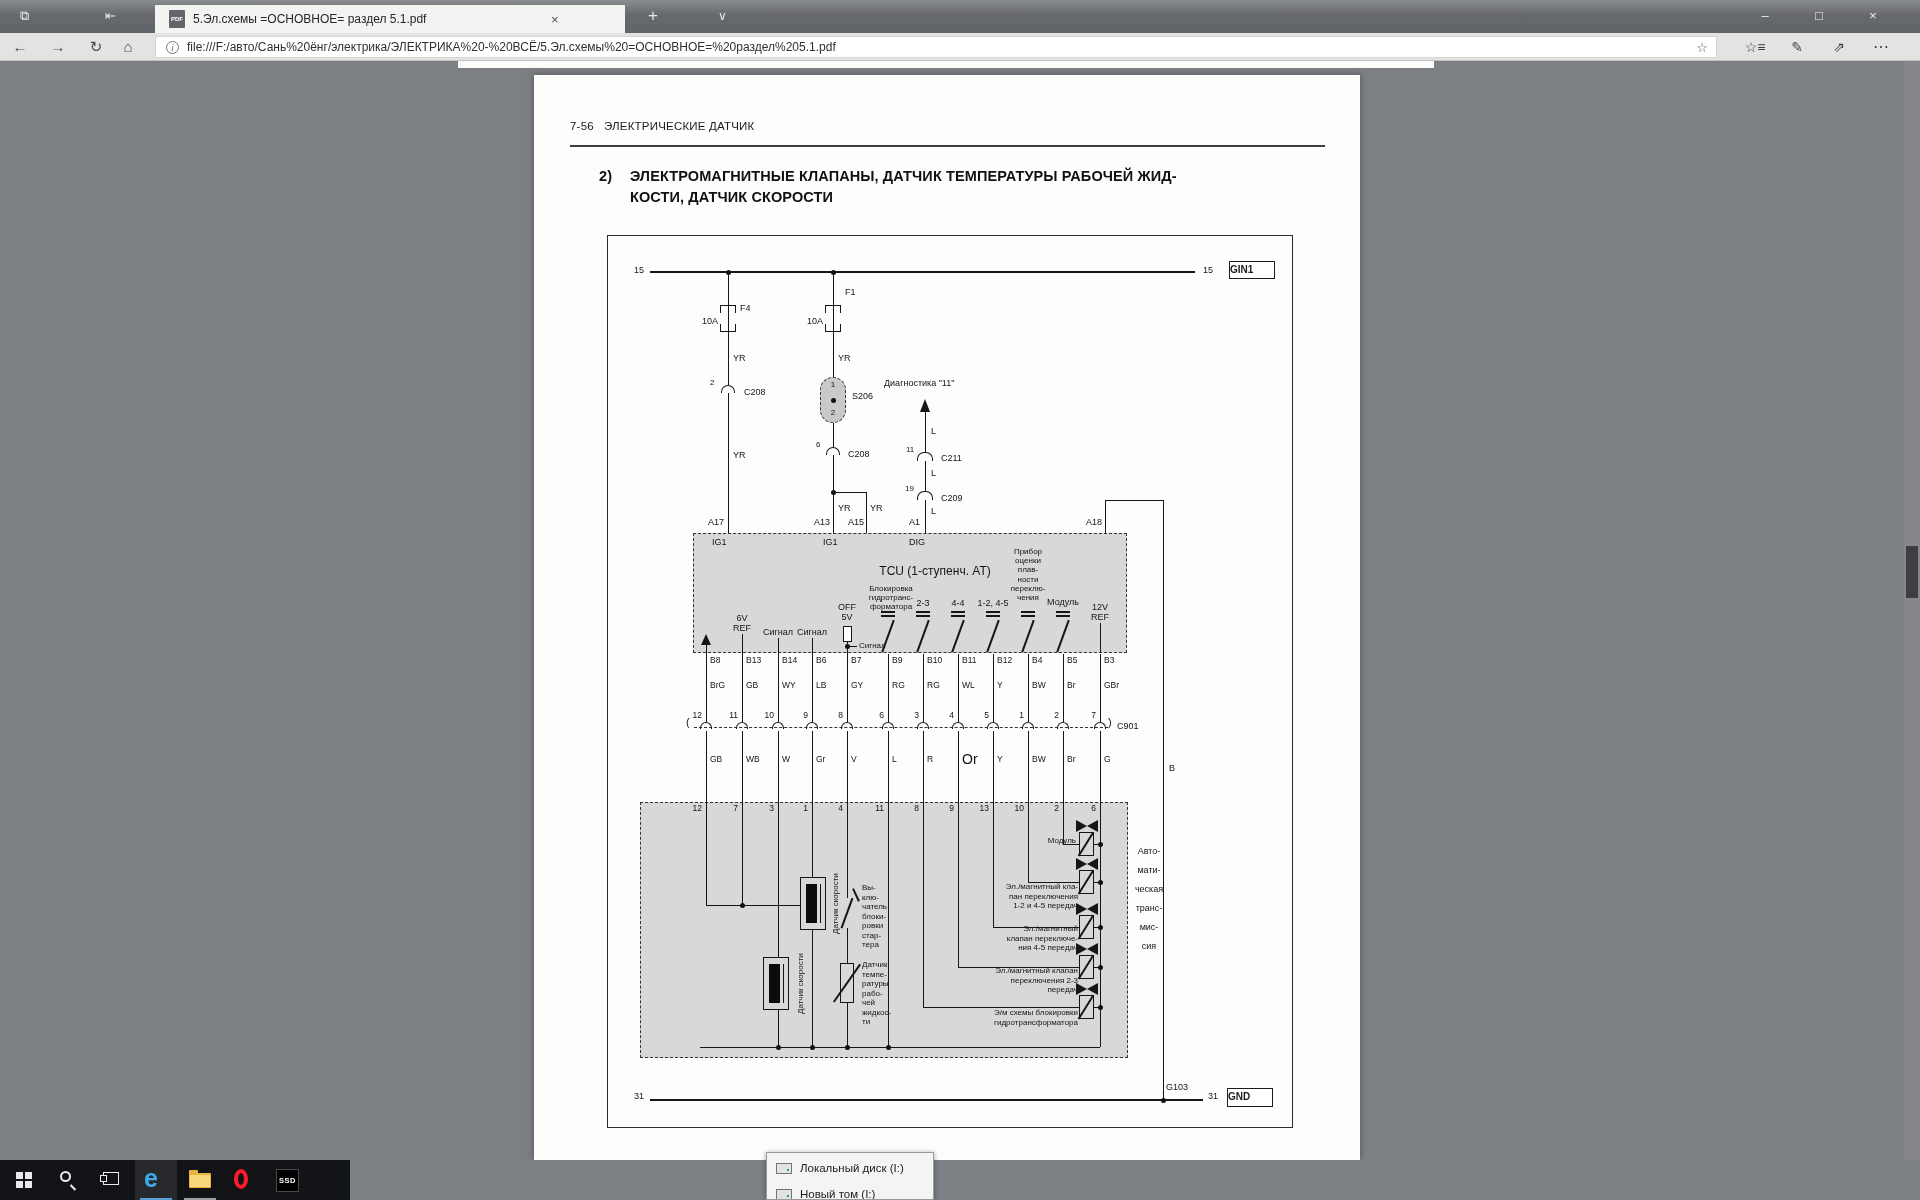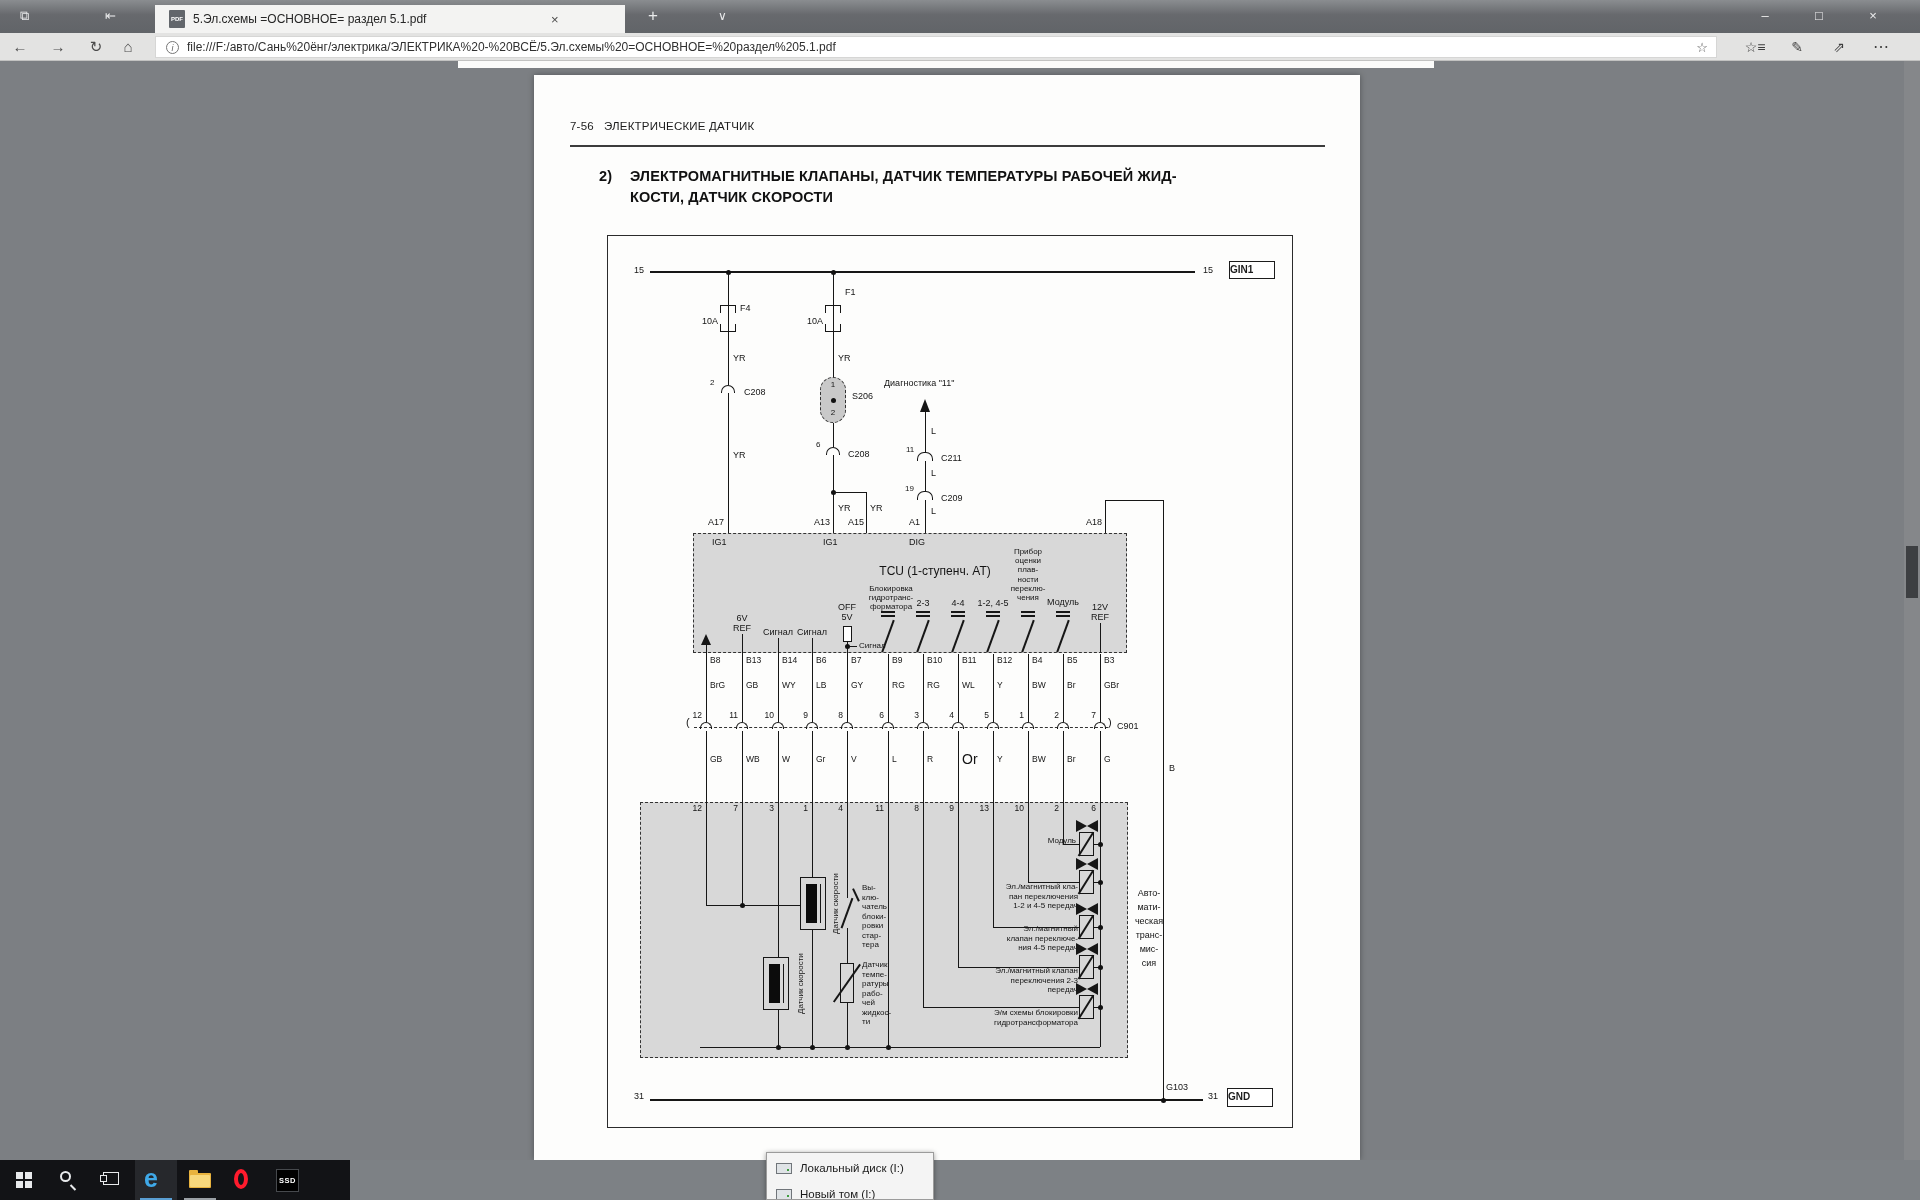--- a/index.html
+++ b/index.html
@@ -270,21 +270,21 @@
       <span class="lbl ctr pre" style="left:1086px;top:603px;width:28px">12V
 REF</span>
       <i class="v" style="left:1100px;top:623px;height:30px"></i>
 
       <div class="dashline" style="left:694px;top:727px;width:414px"></div>
       <span class="paren" style="left:686px;top:716px">(</span>
       <span class="paren" style="left:1108px;top:716px">)</span>
       <span class="lbl" style="left:1117px;top:722px">C901</span>
 
       <div class="grayblk" style="left:640px;top:802px;width:488px;height:256px"></div>
-      <span class="lbl ctr pre" style="left:1130px;top:886px;width:38px;line-height:14px">Авто-
+      <span class="lbl ctr pre" style="left:1130px;top:842px;width:38px;line-height:19px">Авто-
 мати-
 ческая
 транс-
 мис-
 сия</span>
 
       <i class="v" style="left:706px;top:802px;height:103px"></i>
       <i class="v" style="left:742px;top:802px;height:103px"></i>
       <i class="h" style="left:706px;top:905px;width:94px"></i>
       <b class="dot" style="left:742px;top:905px"></b>

